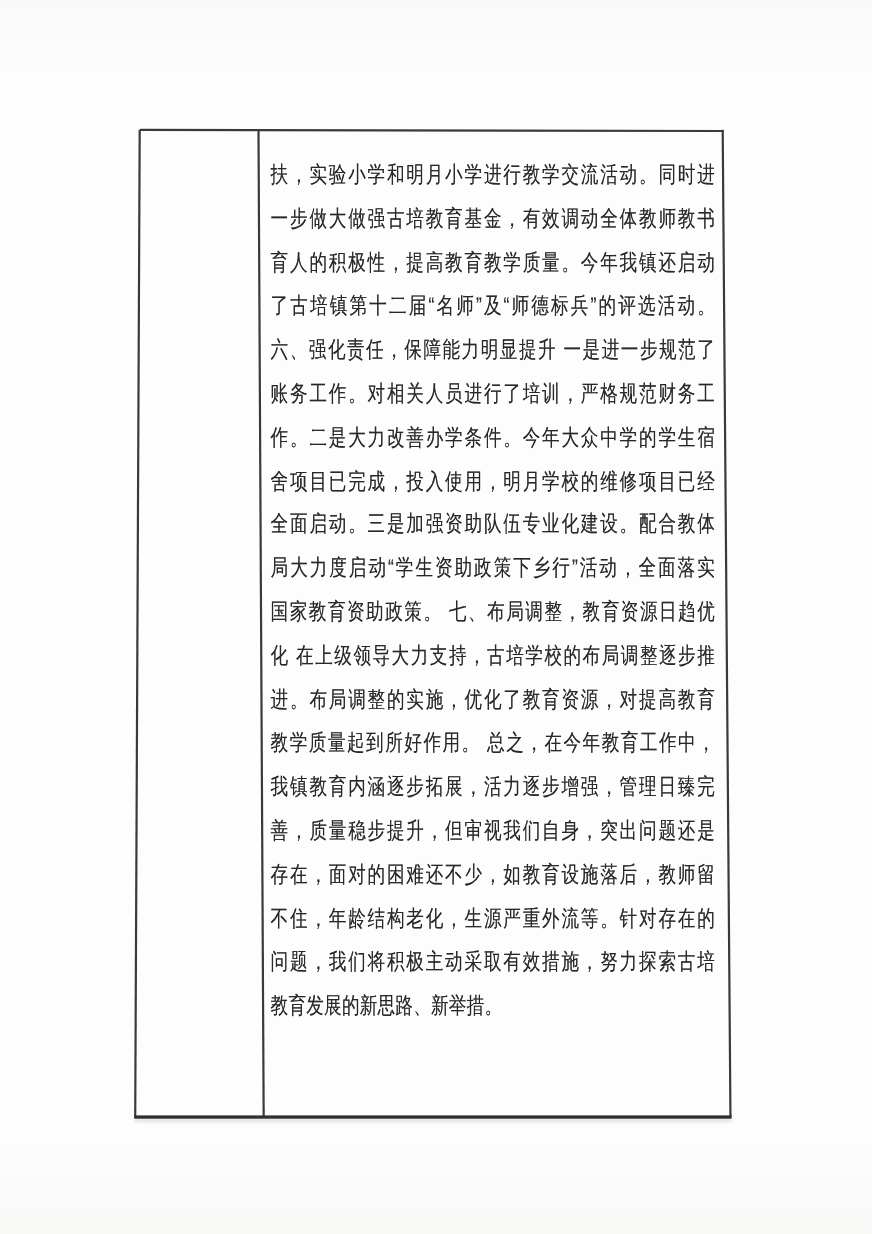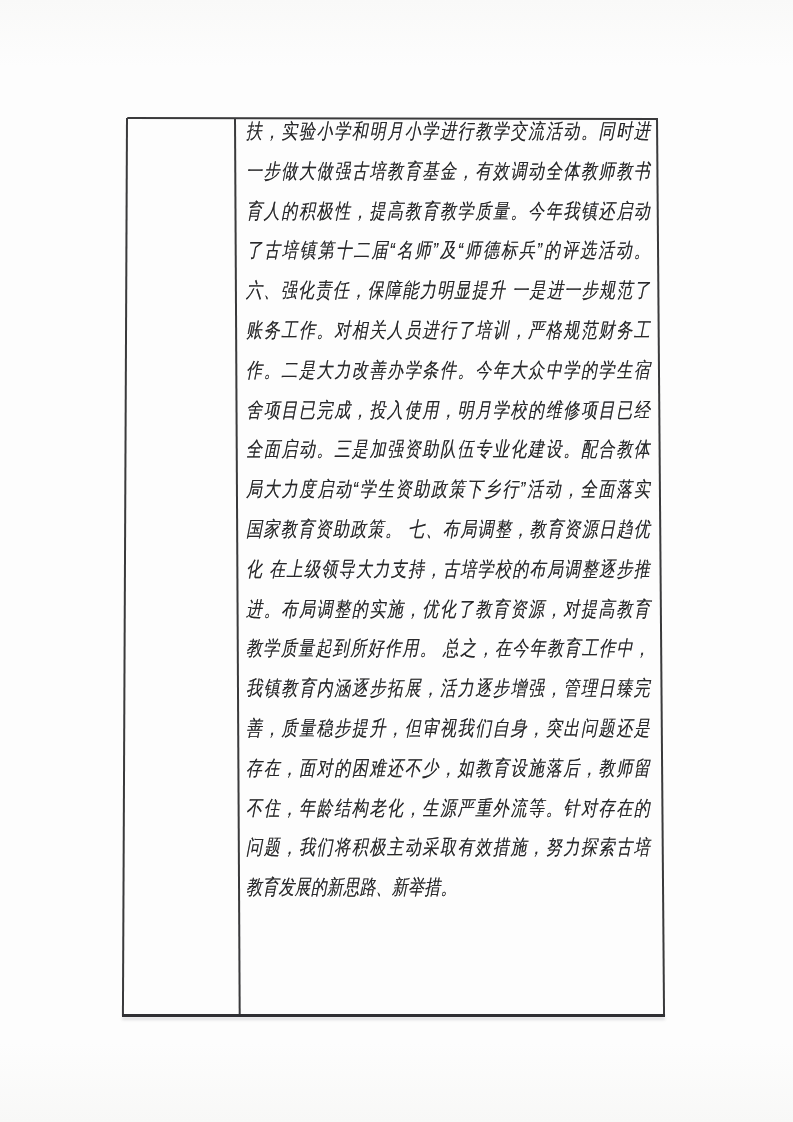--- a/index.html
+++ b/index.html
@@ -33,23 +33,22 @@
   
   .label-cell {
     position: absolute;
     left: 128px; top: 120px;
     width: 106px; height: 894px;
   }
 
   
   .textcol {
     position: absolute;
-    left: 246px; top: 112px;
+    left: 246px; top: 140px;
     width: 404px;
-    font-style: italic;
   }
   .tl {
     height: 39.8px;
     line-height: 39.8px;
     font-size: 16px;
     font-weight: 500;
     color: #28282a;
     text-align: justify;
     text-align-last: justify;
     letter-spacing: 0.2px;

